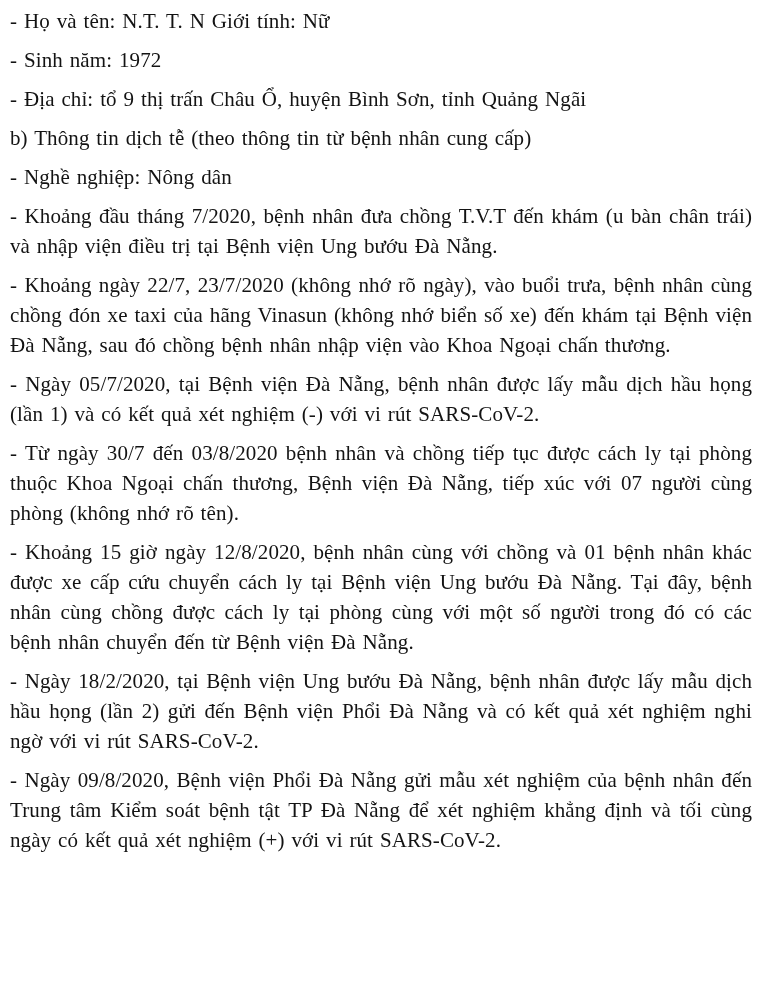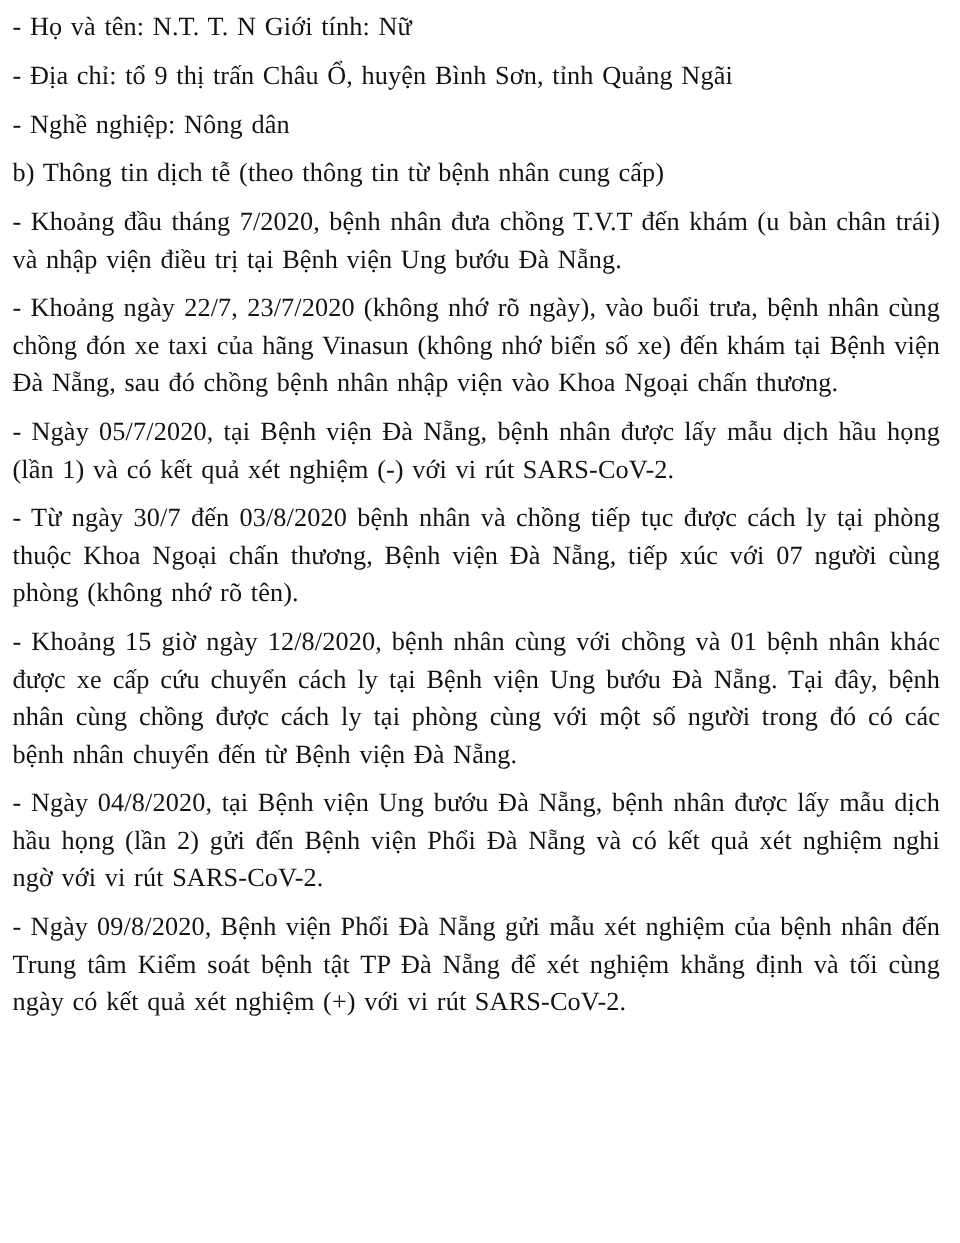--- a/index.html
+++ b/index.html
@@ -25,23 +25,24 @@
     text-align: justify;
     letter-spacing: 0.1px;
     word-spacing: 1.5px;
   }
 </style>
 </head>
 <body>
 
 <div class="page">
   <p>- Họ và tên: N.T. T. N Giới tính: Nữ</p>
+  <p>- Sinh năm: 1972</p>
   <p>- Địa chỉ: tổ 9 thị trấn Châu Ổ, huyện Bình Sơn, tỉnh Quảng Ngãi</p>
+  <p>b) Thông tin dịch tễ (theo thông tin từ bệnh nhân cung cấp)</p>
   <p>- Nghề nghiệp: Nông dân</p>
-  <p>b) Thông tin dịch tễ (theo thông tin từ bệnh nhân cung cấp)</p>
   <p>- Khoảng đầu tháng 7/2020, bệnh nhân đưa chồng T.V.T đến khám (u bàn chân trái) và nhập viện điều trị tại Bệnh viện Ung bướu Đà Nẵng.</p>
   <p>- Khoảng ngày 22/7, 23/7/2020 (không nhớ rõ ngày), vào buổi trưa, bệnh nhân cùng chồng đón xe taxi của hãng Vinasun (không nhớ biển số xe) đến khám tại Bệnh viện Đà Nẵng, sau đó chồng bệnh nhân nhập viện vào Khoa Ngoại chấn thương.</p>
   <p>- Ngày 05/7/2020, tại Bệnh viện Đà Nẵng, bệnh nhân được lấy mẫu dịch hầu họng (lần 1) và có kết quả xét nghiệm (-) với vi rút SARS-CoV-2.</p>
   <p>- Từ ngày 30/7 đến 03/8/2020 bệnh nhân và chồng tiếp tục được cách ly tại phòng thuộc Khoa Ngoại chấn thương, Bệnh viện Đà Nẵng, tiếp xúc với 07 người cùng phòng (không nhớ rõ tên).</p>
   <p>- Khoảng 15 giờ ngày 12/8/2020, bệnh nhân cùng với chồng và 01 bệnh nhân khác được xe cấp cứu chuyển cách ly tại Bệnh viện Ung bướu Đà Nẵng. Tại đây, bệnh nhân cùng chồng được cách ly tại phòng cùng với một số người trong đó có các bệnh nhân chuyển đến từ Bệnh viện Đà Nẵng.</p>
-  <p>- Ngày 04/8/2020, tại Bệnh viện Ung bướu Đà Nẵng, bệnh nhân được lấy mẫu dịch hầu họng (lần 2) gửi đến Bệnh viện Phổi Đà Nẵng và có kết quả xét nghiệm nghi ngờ với vi rút SARS-CoV-2.</p>
+  <p>- Ngày 18/2/2020, tại Bệnh viện Ung bướu Đà Nẵng, bệnh nhân được lấy mẫu dịch hầu họng (lần 2) gửi đến Bệnh viện Phổi Đà Nẵng và có kết quả xét nghiệm nghi ngờ với vi rút SARS-CoV-2.</p>
   <p>- Ngày 09/8/2020, Bệnh viện Phổi Đà Nẵng gửi mẫu xét nghiệm của bệnh nhân đến Trung tâm Kiểm soát bệnh tật TP Đà Nẵng để xét nghiệm khẳng định và tối cùng ngày có kết quả xét nghiệm (+) với vi rút SARS-CoV-2.</p>
 </div>
 
 </body></html>

